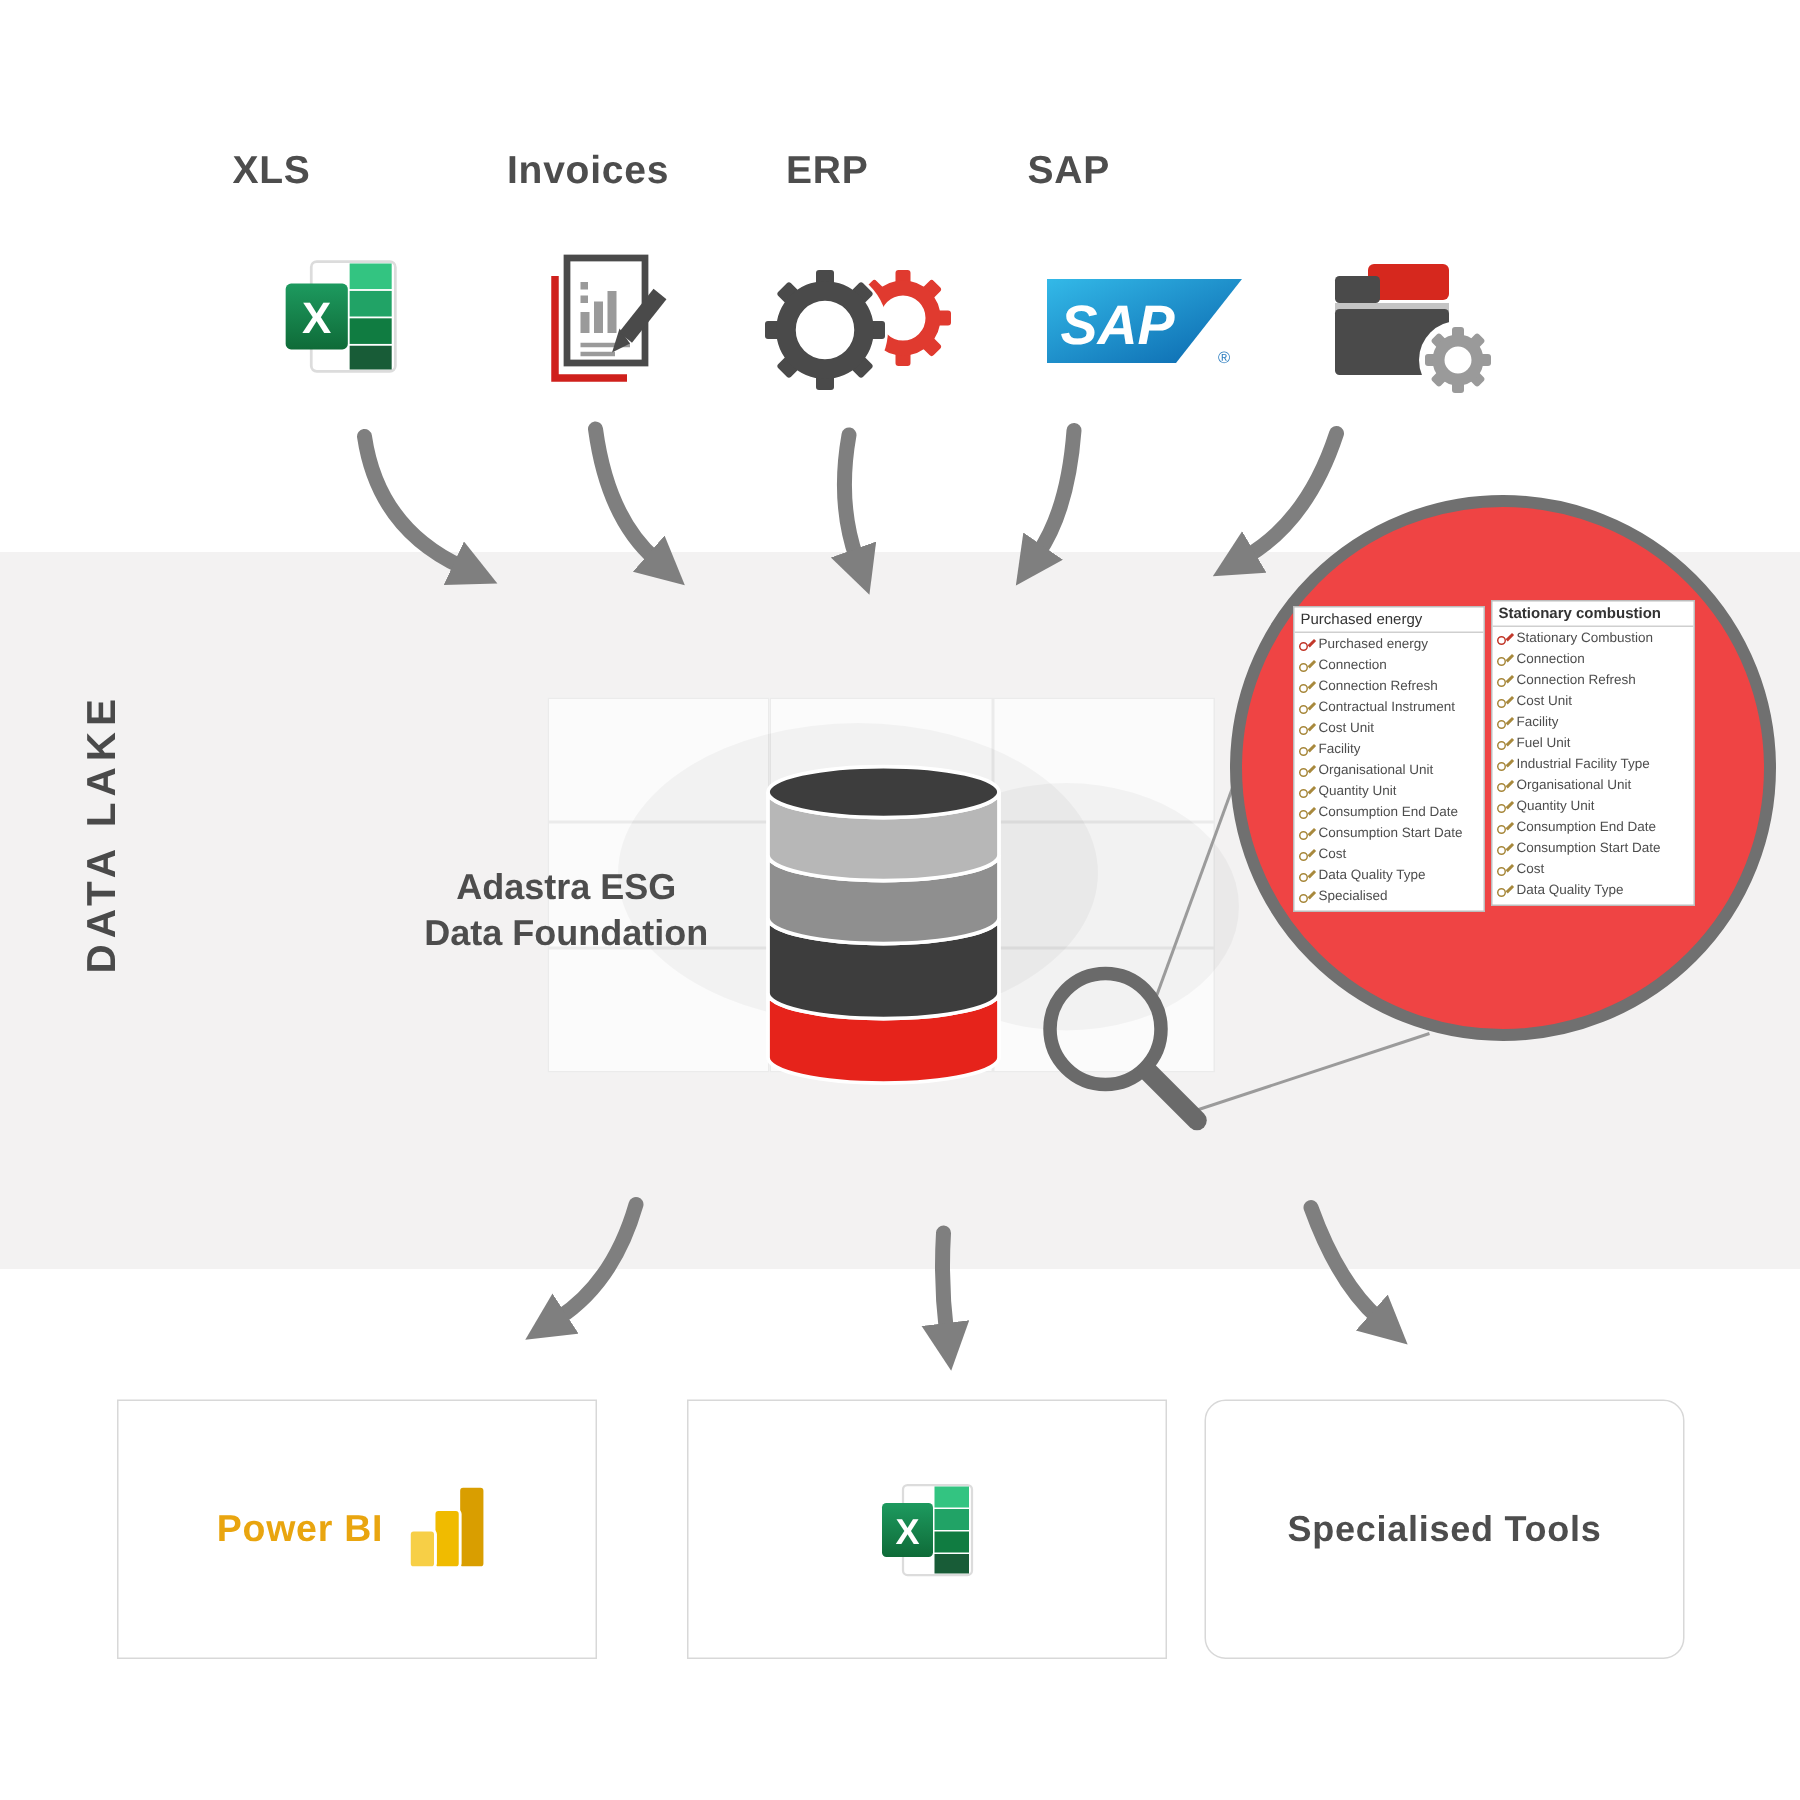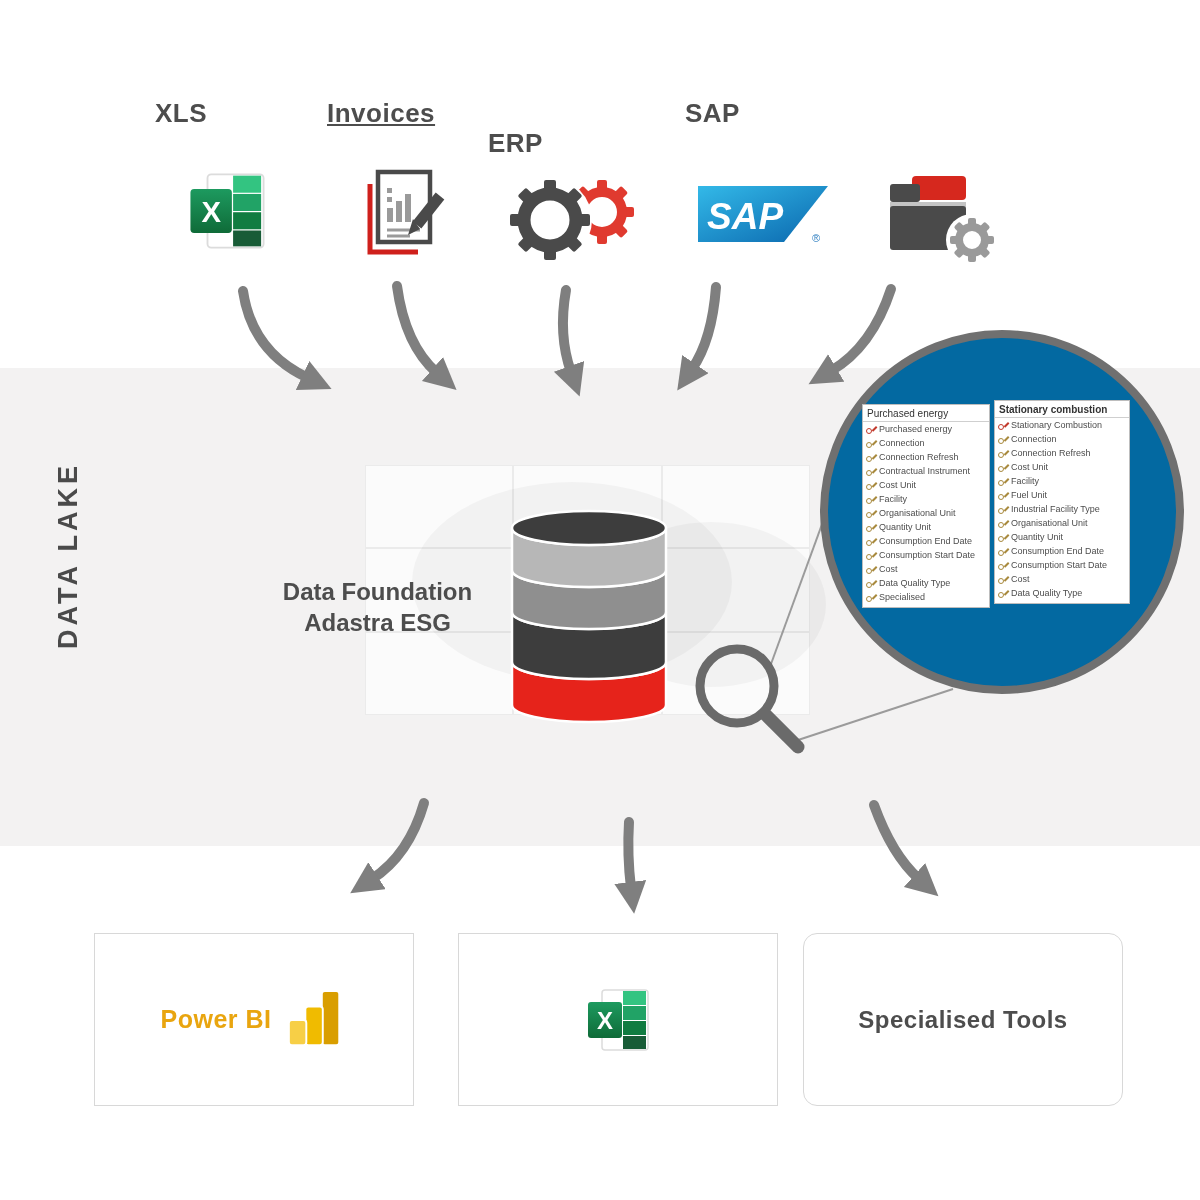--- a/index.html
+++ b/index.html
@@ -31,21 +31,21 @@
   
   .overlay-svg { position: absolute; left: 0; top: 0; z-index: 2; pointer-events: none; }
   
   .foundation {
     position: absolute; left: 255px; top: 576px; width: 245px; text-align: center;
     font-size: 24px; font-weight: bold; color: #4d4d4d; line-height: 31px; z-index: 3;
   }
   
   .bubble {
     position: absolute; left: 820px; top: 330px; width: 364px; height: 364px;
-    border: 8px solid #707070; border-radius: 50%; background: #0369a1; z-index: 4;
+    border: 8px solid #707070; border-radius: 50%; background: #ef4444; z-index: 4;
   }
   .schema-box { position: absolute; background: #fff; border: 1px solid #bdbdbd; padding-bottom: 3px; }
   .schema-header {
     font-size: 10px; color: #333; padding: 3px 4px 2px 4px; border-bottom: 1px solid #cfcfcf;
     white-space: nowrap; overflow: hidden;
   }
   .schema-header.bold { font-weight: bold; }
   .frow {
     display: flex; align-items: center; height: 14px; padding: 0 3px;
     font-size: 9px; color: #4d4d4d; white-space: nowrap; overflow: hidden;
@@ -102,22 +102,22 @@
       <div class="cell"></div>
       <div class="cell"></div>
     <div class="cell"></div>
       <div class="cell"></div>
       <div class="cell"></div>
   </div>
   <div class="blob" style="left:412px;top:482px;width:320px;height:200px;"></div>
   <div class="blob" style="left:596px;top:522px;width:230px;height:165px;"></div>
 
   <div class="src-label" style="left:155px;width:145px;">XLS</div>
-  <div class="src-label" style="left:327px;width:150px;text-decoration:underline;">Invoices</div>
-  <div class="src-label" style="left:488px;width:130px;margin-top:30px;">ERP</div>
+  <div class="src-label" style="left:338px;width:150px;">Invoices</div>
+  <div class="src-label" style="left:524px;width:130px;">ERP</div>
   <div class="src-label" style="left:685px;width:130px;">SAP</div>
 
   <svg class="icon" style="left:188px;top:172px;" width="78" height="78" viewBox="0 0 64 64">
     <use href="#excel-sym" xlink:href="#excel-sym"></use>
   </svg>
 
   <svg class="icon" style="left:358px;top:166px;" width="95" height="95" viewBox="0 0 95 95">
     <path d="M12,18 L12,86 L60,86" fill="none" stroke="#cf201c" stroke-width="5"></path>
     <rect x="20" y="6" width="52" height="70" fill="#fff" stroke="#4a4a4a" stroke-width="4.5"></rect>
     <rect x="29" y="42" width="6" height="14" fill="#9a9a9a"></rect>
@@ -197,22 +197,22 @@
       <path d="M629,822 Q627,855 631,888" marker-end="url(#ah)"></path>
       <path d="M874,805 Q892,855 919,879" marker-end="url(#ah)"></path>
     </g>
     <g stroke="#9b9b9b" stroke-width="2">
       <line x1="771" y1="664" x2="863" y2="412"></line>
       <line x1="789" y1="743" x2="953" y2="689"></line>
     </g>
   </svg>
 
   <div class="foundation">
+    <div>Adastra ESG</div>
     <div>Data Foundation</div>
-    <div>Adastra ESG</div>
   </div>
 
   <svg class="icon" style="left:499px;top:500px;" width="180" height="240" viewBox="0 0 180 240">
     <path d="M13,162 A77,17 0 0 0 167,162 L167,205 A77,17 0 0 1 13,205 Z" fill="#e6231b" stroke="#fff" stroke-width="2.5"></path>
     <path d="M13,112 A77,17 0 0 0 167,112 L167,162 A77,17 0 0 1 13,162 Z" fill="#3d3d3d" stroke="#fff" stroke-width="2.5"></path>
     <path d="M13,70 A77,17 0 0 0 167,70 L167,112 A77,17 0 0 1 13,112 Z" fill="#8f8f8f" stroke="#fff" stroke-width="2.5"></path>
     <path d="M13,28 A77,17 0 0 0 167,28 L167,70 A77,17 0 0 1 13,70 Z" fill="#b7b7b7" stroke="#fff" stroke-width="2.5"></path>
     <ellipse cx="90" cy="28" rx="77" ry="17" fill="#3d3d3d" stroke="#fff" stroke-width="2.5"></ellipse>
   </svg>
 
@@ -327,21 +327,21 @@
           <span class="key"></span>
           <span class="ftext">Cost</span>
         </div>
       <div class="frow">
           <span class="key"></span>
           <span class="ftext">Data Quality Type</span>
         </div>
     </div>
   </div>
 
-  <div class="out-box" style="left:94px;justify-content:center;">
+  <div class="out-box" style="left:78px;justify-content:center;">
     <span class="pbi-text">Power BI</span>
     <svg width="62" height="62" viewBox="0 0 64 64">
       <rect x="38" y="2" width="18" height="56" rx="3" fill="#d99e00" stroke="#fff" stroke-width="2"></rect>
       <rect x="21" y="18" width="18" height="40" rx="3" fill="#f0bb00" stroke="#fff" stroke-width="2"></rect>
       <rect x="4" y="32" width="18" height="26" rx="3" fill="#f7cf46" stroke="#fff" stroke-width="2"></rect>
     </svg>
   </div>
 
   <div class="out-box" style="left:458px;">
     <svg width="64" height="64" viewBox="0 0 64 64">

